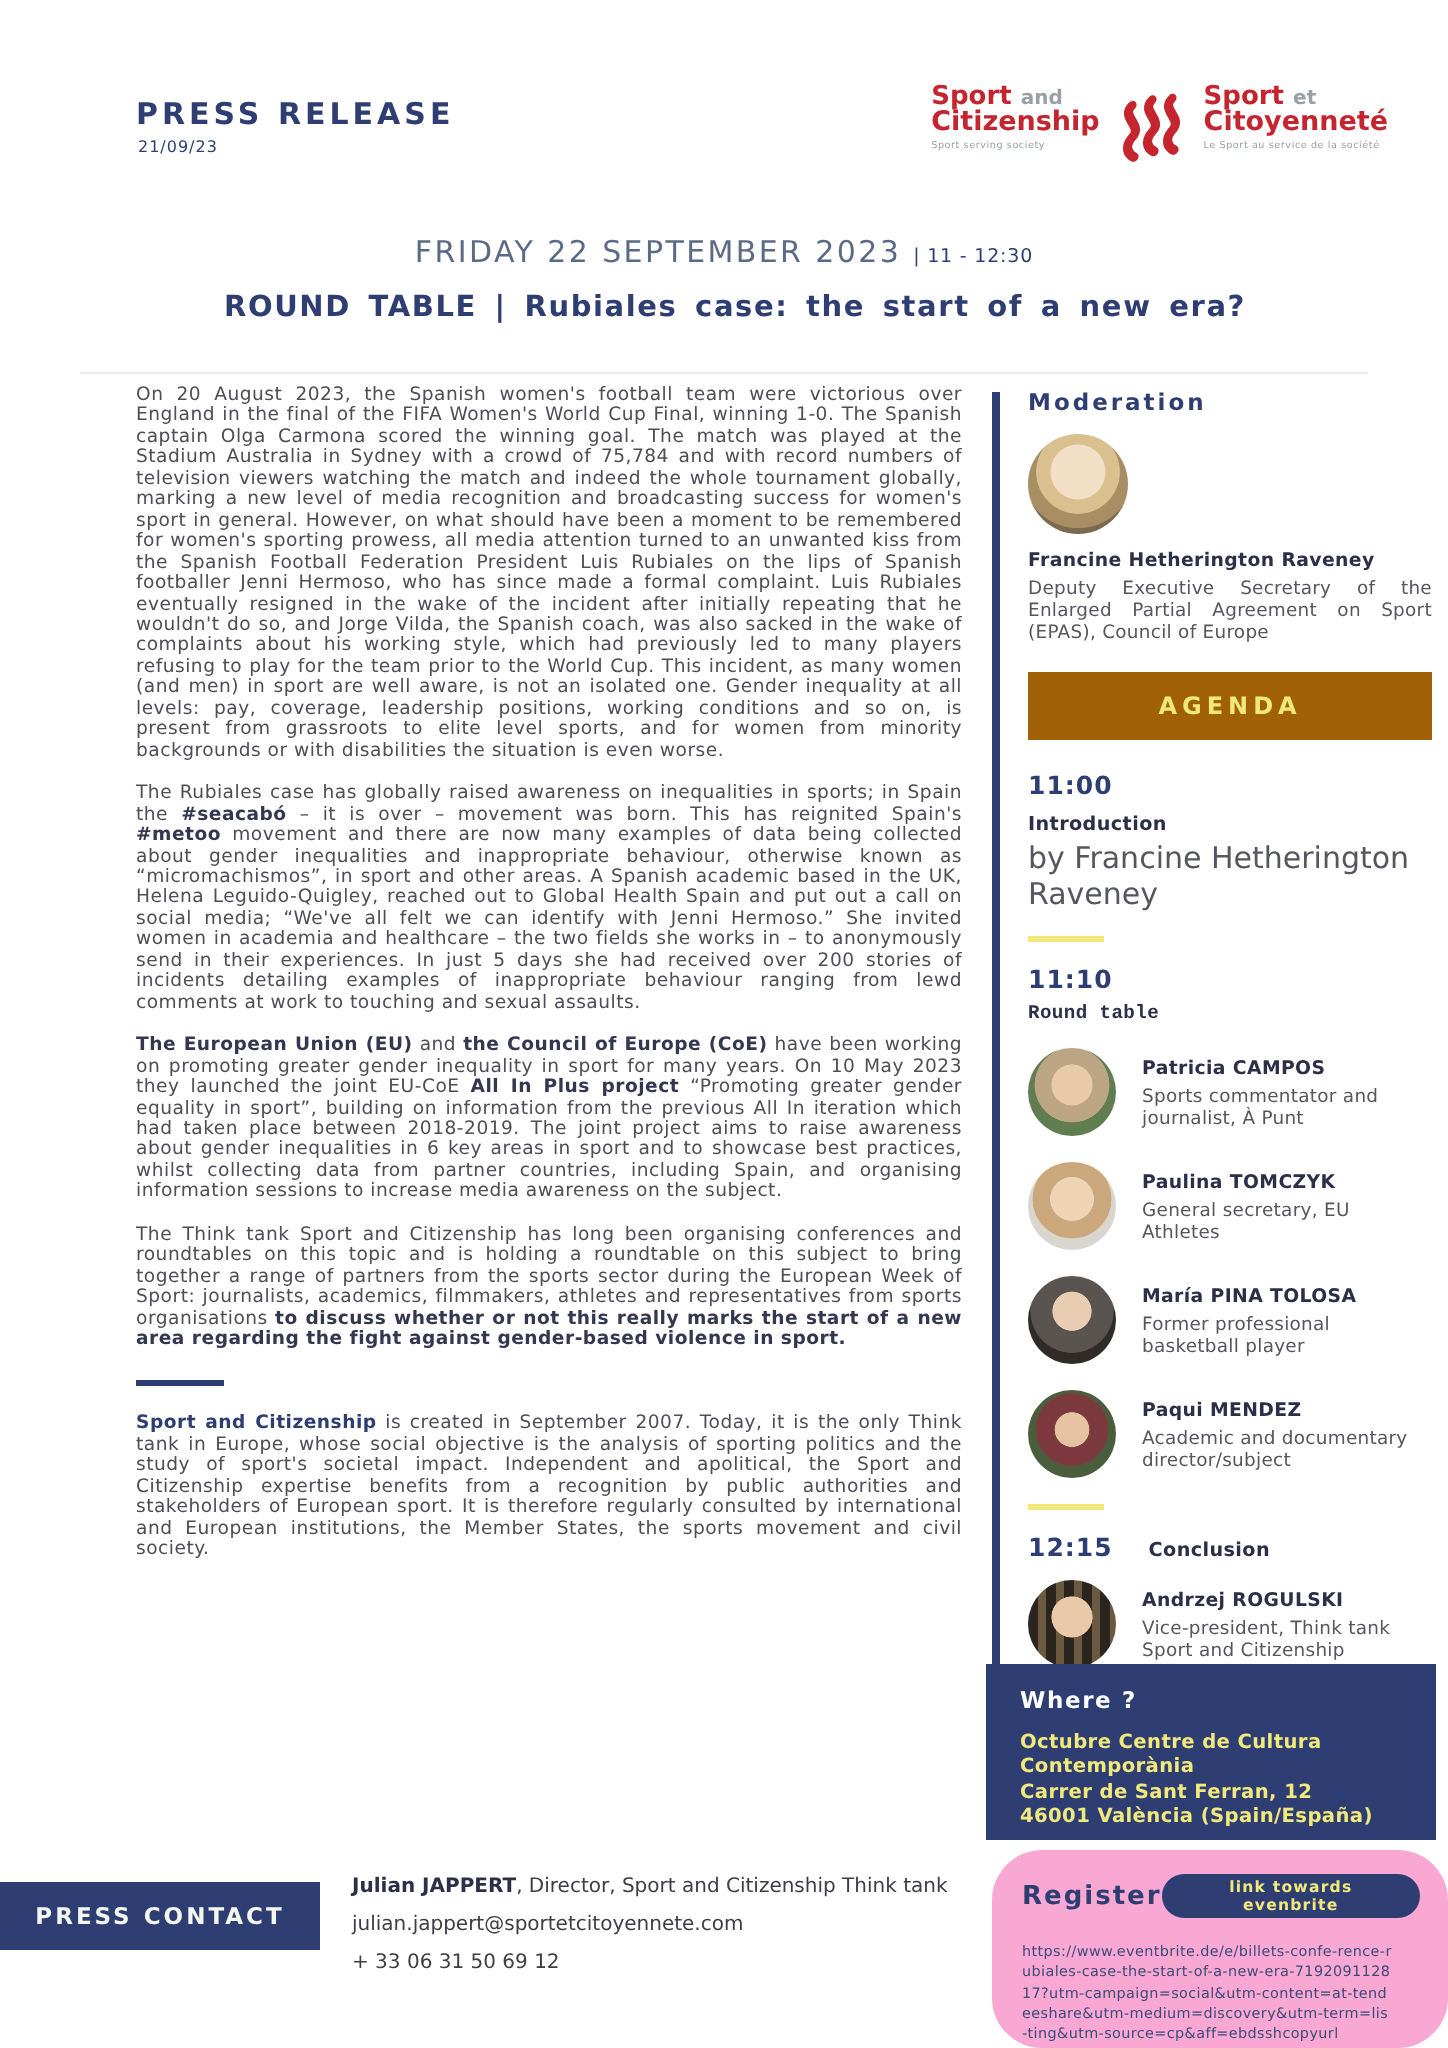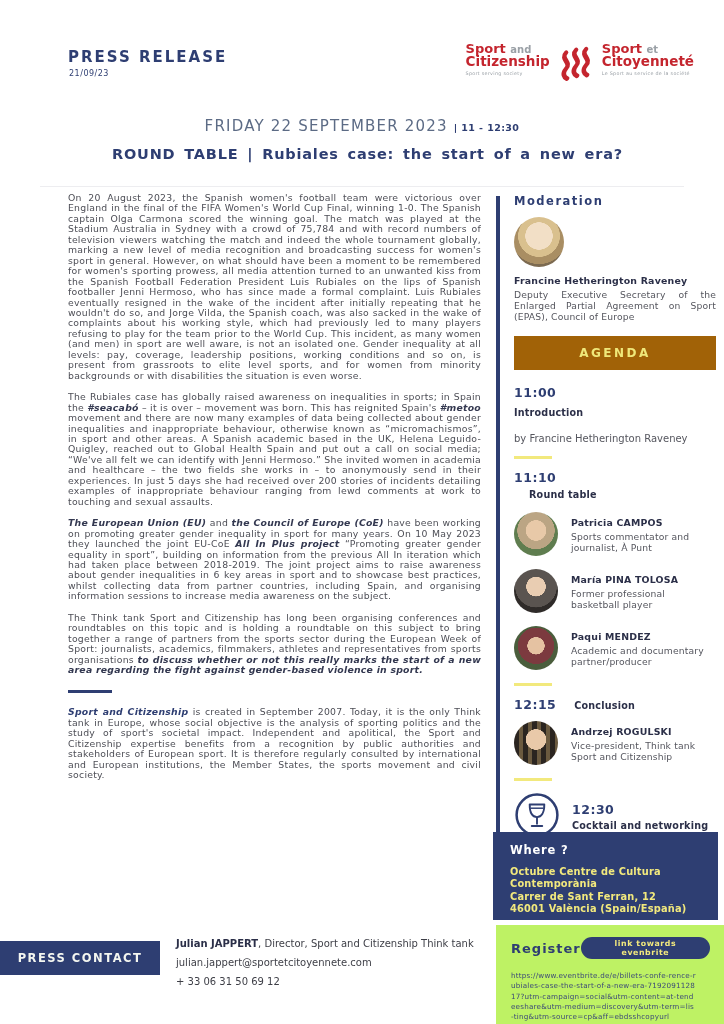--- a/index.html
+++ b/index.html
@@ -12,28 +12,28 @@
   .logos{position:absolute;right:30px;top:42px;display:flex;align-items:flex-start;gap:9px;}
   .logo-block{line-height:1.02;}
   .logo-l1{font-size:13px;font-weight:bold;}
   .logo-l2{font-size:13.5px;font-weight:bold;color:#c4252e;}
   .logo-red{color:#c4252e;} .logo-gray{color:#9aa0a6;font-weight:bold;font-size:10px;}
   .logo-tag{font-size:4.8px;color:#9aa0a6;margin-top:3px;letter-spacing:.3px;}
   
   .faint-rule{position:absolute;left:40px;top:186px;width:644px;height:1px;background:#ededf0;}
   .date-line{position:absolute;left:0;right:0;top:117px;text-align:center;color:#5c6b85;
              font-size:15px;letter-spacing:1.2px;}
-  .date-time{font-size:9.5px;color:#2e3e72;font-weight:bold;letter-spacing:.4px;}
+  .date-time{font-size:9.5px;color:#2e3e72;font-weight:normal;letter-spacing:.4px;}
   .main-title{position:absolute;left:11px;right:0;top:146px;text-align:center;color:#2e3e72;
               font-weight:bold;font-size:14.5px;letter-spacing:.8px;word-spacing:3px;}
   
   .article{position:absolute;left:68px;top:193px;width:413px;}
   .article p{margin:0 0 11px 0;font-size:9.3px;line-height:10.45px;letter-spacing:.25px;
              text-align:justify;color:#4d4e56;}
-  .article b{font-weight:bold;color:#333850;font-style:italic;}
+  .article b{font-weight:bold;color:#333850;}
   .article .seg-navy{color:#2e3e72;}
   .blue-div{width:44px;height:3px;background:#2e3e72;margin:15px 0 14px 0;}
   
   .vbar{position:absolute;left:496px;top:196px;width:4px;height:636px;background:#2e3e72;}
   .sidebar{position:absolute;left:514px;top:194px;width:202px;}
   .mod-heading{color:#2e3e72;font-weight:bold;font-size:11.5px;letter-spacing:1.5px;margin-bottom:9px;}
   .avatar{border-radius:50%;flex:0 0 auto;}
   .av-lg{width:50px;height:50px;margin-bottom:8px;}
   .av-sm{width:44px;height:44px;}
   .av-mod{background:radial-gradient(circle at 50% 38%,#f2dfc6 0 34%,#d9c08e 35% 52%,#a98e63 53% 70%,#7c6a50 71%);}
@@ -45,34 +45,34 @@
         repeating-linear-gradient(90deg,#2b2520 0 5px,#6b5a3f 5px 9px);}
   .mod-name,.spk-name{font-weight:bold;font-size:9.4px;color:#2b2f48;letter-spacing:.2px;margin-bottom:3px;}
   .mod-role,.spk-role{font-size:9.2px;line-height:11.2px;color:#55565e;letter-spacing:.15px;text-align:justify;}
   .spk-role{text-align:left;}
   .agenda-btn{display:block;width:202px;height:34px;background:#a16207;border:none;cursor:pointer;
               color:#efe87a;font-family:inherit;font-weight:bold;font-size:12px;letter-spacing:2.5px;
               margin:13px 0 15px 0;}
   .time-big{color:#2e3e72;font-weight:bold;font-size:12.5px;letter-spacing:.5px;}
   .item-title{font-weight:bold;font-size:9.6px;color:#2b2f48;letter-spacing:.2px;}
   .intro-block{margin-top:7px;}
-  .item-sub{font-size:10px;color:#55565e;margin-top:15px;}
+  .item-sub{font-size:15px;color:#55565e;margin-top:2px;}
   .ydiv{width:38px;height:3px;background:#f2e97d;margin:12px 0 11px 0;}
   .spk-row{display:flex;gap:13px;align-items:flex-start;margin-bottom:13px;}
   .spk-txt{padding-top:5px;}
   .concl-row{display:flex;gap:18px;align-items:baseline;margin-bottom:9px;}
   .cocktail-row{display:flex;gap:12px;align-items:center;margin-top:1px;}
   .cocktail-ic{flex:0 0 auto;}
   
   .where-box{position:absolute;left:493px;top:832px;width:225px;height:88px;background:#2e3e72;
              box-sizing:border-box;padding:11px 0 0 17px;}
   .where-head{color:#ffffff;font-weight:bold;font-size:11.5px;letter-spacing:.8px;margin-bottom:9px;}
   .where-line{color:#f2e97d;font-weight:bold;font-size:9.8px;line-height:12.3px;letter-spacing:.2px;width:180px;}
-  .register-box{position:absolute;left:496px;top:925px;width:228px;height:99px;background:#bef264;
-                box-sizing:border-box;padding:12px 14px 0 15px;}
+  .register-box{position:absolute;left:496px;top:925px;width:228px;height:99px;background:#f9a8d4;
+                box-sizing:border-box;padding:12px 14px 0 15px;border-radius:25px;}
   .reg-row{display:flex;justify-content:space-between;align-items:center;}
   .reg-head{color:#2e3e72;font-weight:bold;font-size:13px;letter-spacing:1px;}
   .reg-pill{background:#2e3e72;color:#f2e97d;border:none;cursor:pointer;font-family:inherit;
             font-weight:bold;font-size:7.8px;letter-spacing:.6px;border-radius:11px;padding:2px 10px;}
   .reg-url{margin-top:12px;font-size:7.2px;line-height:10.3px;color:#3c4a78;letter-spacing:.2px;
            word-break:break-all;width:185px;}
   
   .pc-box{position:absolute;left:0;top:941px;width:160px;height:34px;background:#2e3e72;
           display:flex;align-items:center;justify-content:center;}
   .pc-label{color:#f4f6f0;font-weight:bold;font-size:11.5px;letter-spacing:1.5px;}
@@ -132,41 +132,48 @@
     <button class="agenda-btn">AGENDA</button>
 
     <div class="time-big">11:00</div>
     <div class="intro-block">
       <div class="item-title">Introduction</div>
       <div class="item-sub">by Francine Hetherington Raveney</div>
     </div>
     <div class="ydiv"></div>
 
     <div class="time-big">11:10</div>
-    <div class="item-title" style="margin:4px 0 12px 15px;">Round table</div>
+    <div class="item-title" style="margin:4px 0 12px 0;font-family:Liberation Mono, monospace;">Round table</div>
 
     <div class="spk-row">
       <div class="avatar av-sm av-1"></div>
       <div class="spk-txt">
         <div class="spk-name">Patricia CAMPOS</div>
         <div class="spk-role">Sports commentator and journalist, À Punt</div>
       </div>
     </div>
     <div class="spk-row">
+      <div class="avatar av-sm av-2"></div>
+      <div class="spk-txt">
+        <div class="spk-name">Paulina TOMCZYK</div>
+        <div class="spk-role">General secretary, EU Athletes</div>
+      </div>
+    </div>
+    <div class="spk-row">
       <div class="avatar av-sm av-3"></div>
       <div class="spk-txt">
         <div class="spk-name">María PINA TOLOSA</div>
         <div class="spk-role">Former professional basketball player</div>
       </div>
     </div>
     <div class="spk-row">
       <div class="avatar av-sm av-4"></div>
       <div class="spk-txt">
         <div class="spk-name">Paqui MENDEZ</div>
-        <div class="spk-role">Academic and documentary partner/producer</div>
+        <div class="spk-role">Academic and documentary director/subject</div>
       </div>
     </div>
 
     <div class="ydiv"></div>
 
     <div class="concl-row">
       <span class="time-big">12:15</span>
       <span class="item-title">Conclusion</span>
     </div>
     <div class="spk-row">

